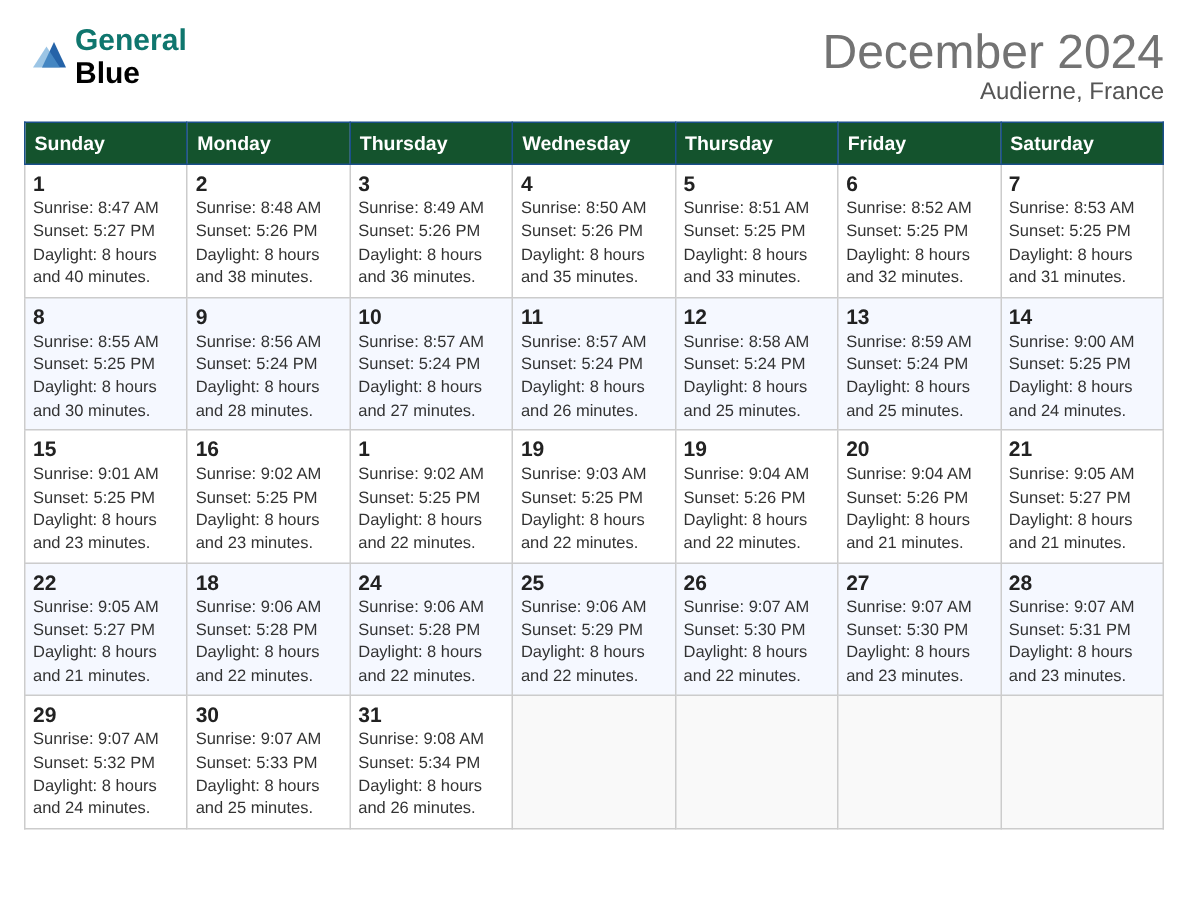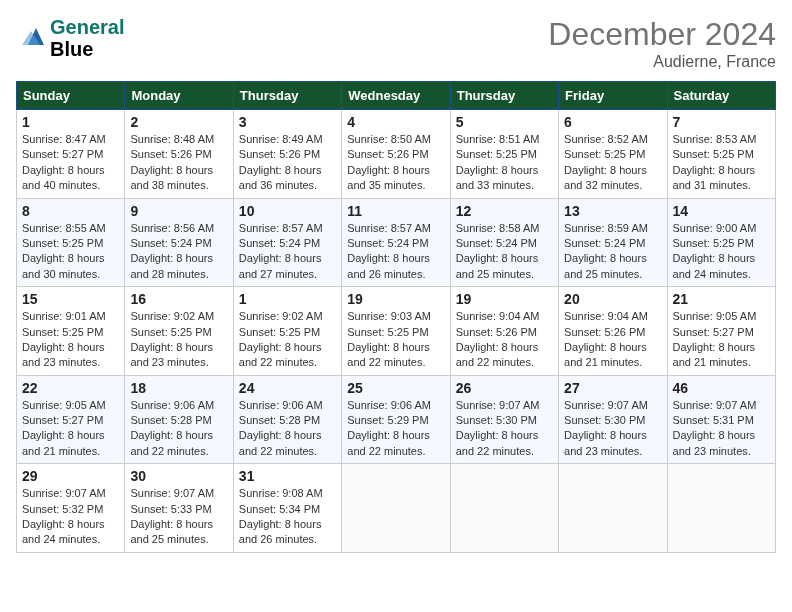--- a/index.html
+++ b/index.html
@@ -145,21 +145,21 @@
         <td><span class="day-number">20</span><span class="day-info">Sunrise: 9:04 AM<br>Sunset: 5:26 PM<br>Daylight: 8 hours and 21 minutes.</span></td>
         <td><span class="day-number">21</span><span class="day-info">Sunrise: 9:05 AM<br>Sunset: 5:27 PM<br>Daylight: 8 hours and 21 minutes.</span></td>
       </tr>
       <tr>
         <td><span class="day-number">22</span><span class="day-info">Sunrise: 9:05 AM<br>Sunset: 5:27 PM<br>Daylight: 8 hours and 21 minutes.</span></td>
         <td><span class="day-number">18</span><span class="day-info">Sunrise: 9:06 AM<br>Sunset: 5:28 PM<br>Daylight: 8 hours and 22 minutes.</span></td>
         <td><span class="day-number">24</span><span class="day-info">Sunrise: 9:06 AM<br>Sunset: 5:28 PM<br>Daylight: 8 hours and 22 minutes.</span></td>
         <td><span class="day-number">25</span><span class="day-info">Sunrise: 9:06 AM<br>Sunset: 5:29 PM<br>Daylight: 8 hours and 22 minutes.</span></td>
         <td><span class="day-number">26</span><span class="day-info">Sunrise: 9:07 AM<br>Sunset: 5:30 PM<br>Daylight: 8 hours and 22 minutes.</span></td>
         <td><span class="day-number">27</span><span class="day-info">Sunrise: 9:07 AM<br>Sunset: 5:30 PM<br>Daylight: 8 hours and 23 minutes.</span></td>
-        <td><span class="day-number">46</span><span class="day-info">Sunrise: 9:07 AM<br>Sunset: 5:31 PM<br>Daylight: 8 hours and 23 minutes.</span></td>
+        <td><span class="day-number">28</span><span class="day-info">Sunrise: 9:07 AM<br>Sunset: 5:31 PM<br>Daylight: 8 hours and 23 minutes.</span></td>
       </tr>
       <tr>
         <td><span class="day-number">29</span><span class="day-info">Sunrise: 9:07 AM<br>Sunset: 5:32 PM<br>Daylight: 8 hours and 24 minutes.</span></td>
         <td><span class="day-number">30</span><span class="day-info">Sunrise: 9:07 AM<br>Sunset: 5:33 PM<br>Daylight: 8 hours and 25 minutes.</span></td>
         <td><span class="day-number">31</span><span class="day-info">Sunrise: 9:08 AM<br>Sunset: 5:34 PM<br>Daylight: 8 hours and 26 minutes.</span></td>
         <td class="empty"></td>
         <td class="empty"></td>
         <td class="empty"></td>
         <td class="empty"></td>
       </tr>

